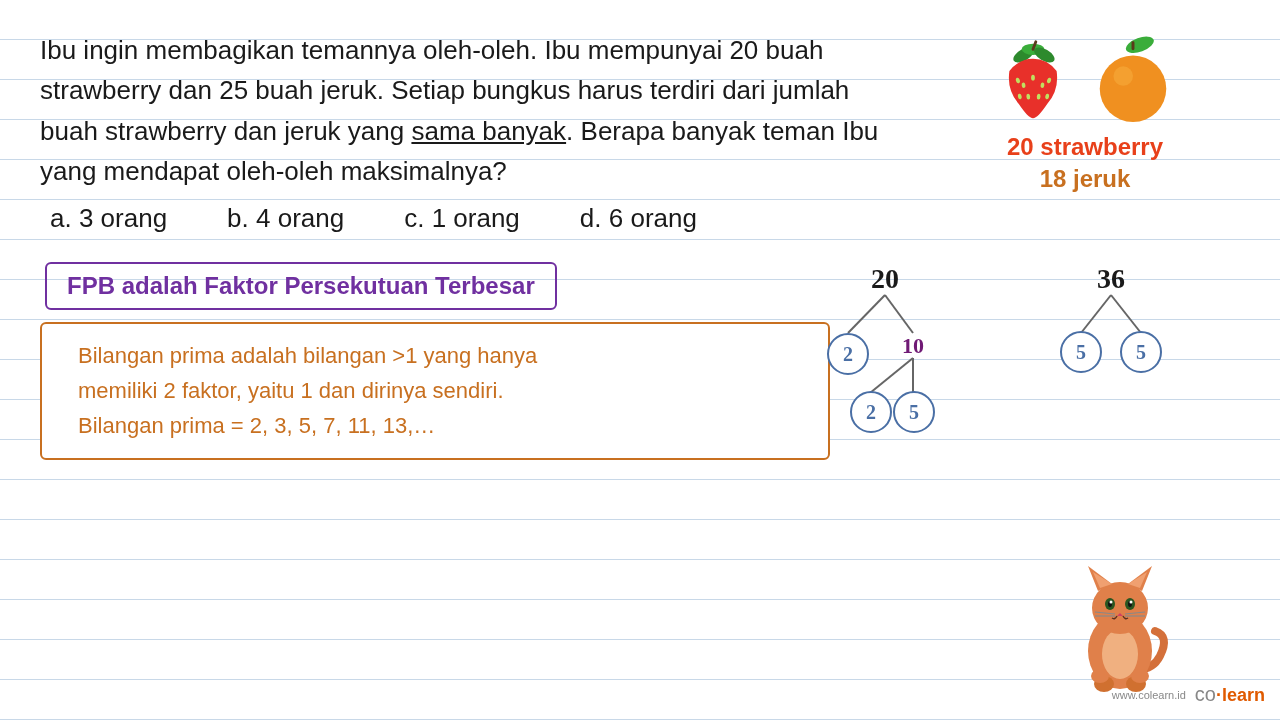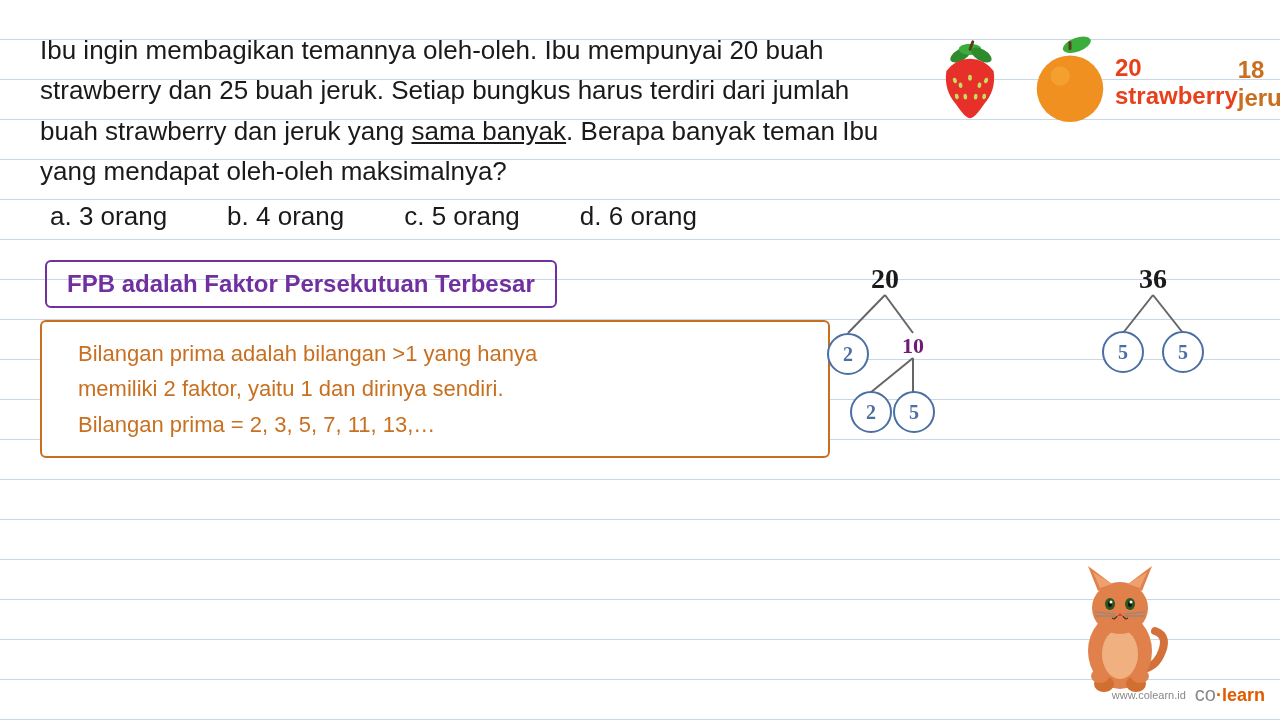--- a/index.html
+++ b/index.html
@@ -55,20 +55,21 @@
       font-family: Arial, sans-serif;
     }
 
     .question-text .underline {
       text-decoration: underline;
     }
 
     .fruit-section {
       width: 310px;
       display: flex;
+      flex-direction: column;
       align-items: center;
       padding-top: 5px;
     }
 
     .fruit-images {
       display: flex;
       gap: 15px;
       align-items: center;
       margin-bottom: 8px;
     }
@@ -195,21 +196,21 @@
     
     .ftree-wrap {
       position: absolute;
       top: 263px;
       left: 820px;
       z-index: 2;
     }
 
     .ftree-inner {
       display: flex;
-      gap: 68px;
+      gap: 26px;
       justify-content: flex-end;
     }
   </style>
 </head>
 <body>
 
 <div class="page">
   <div class="lined-bg"></div>
 
   <div class="content">
@@ -260,21 +261,21 @@
         </div>
 
         <div class="fruit-label-strawberry">20 strawberry</div>
         <div class="fruit-label-orange">18 jeruk</div>
       </div>
     </div>
 
     <div class="choices">
       <span>a.  3 orang</span>
       <span>b.  4 orang</span>
-      <span>c.  5 orang</span>
+      <span>c.  1 orang</span>
       <span>d.  6 orang</span>
     </div>
 
     <div style="margin-top: 14px;">
       <div class="fpb-box">
         <span class="fpb-text">FPB adalah Faktor Persekutuan Terbesar</span>
       </div>
     </div>
 
     <div class="def-box">

